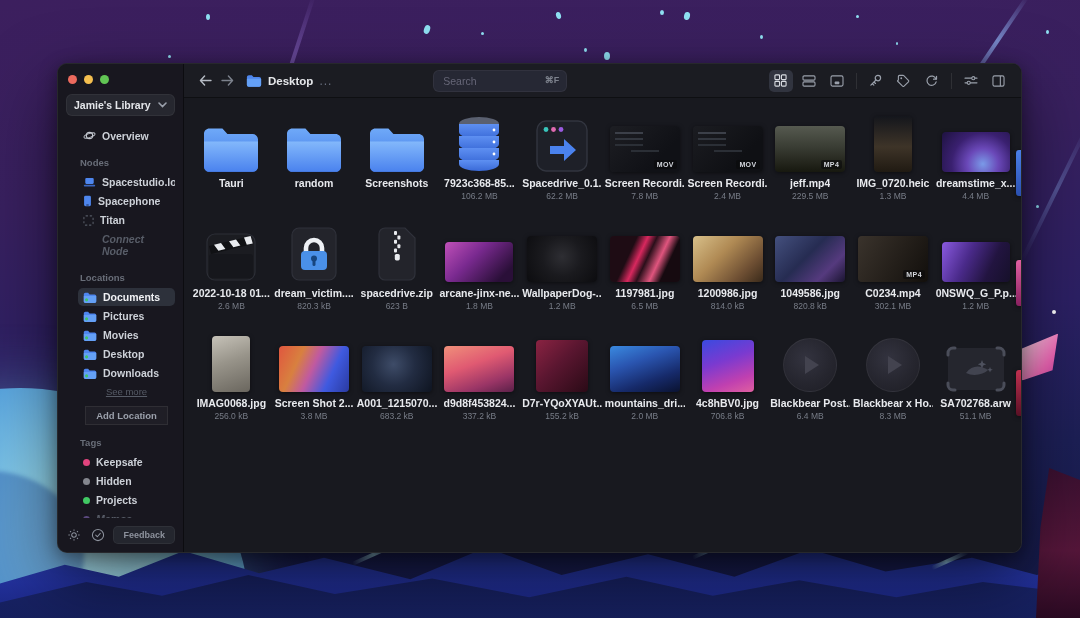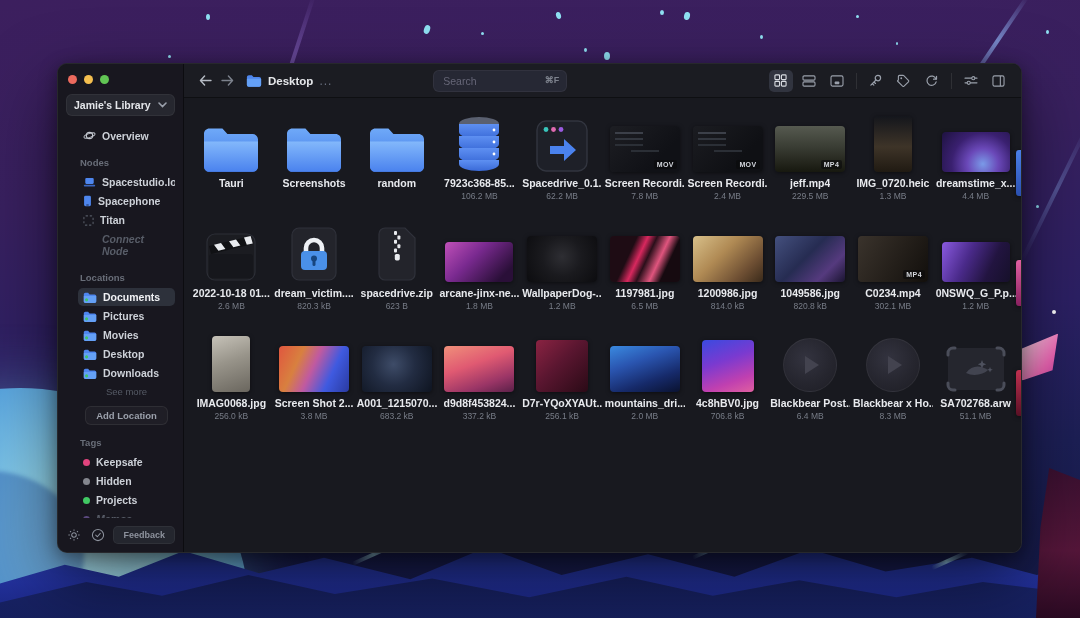--- a/index.html
+++ b/index.html
@@ -49,23 +49,23 @@
     background:#26272f; border:1px solid rgba(255,255,255,0.05); border-radius:6px;
     padding:4px 7px; cursor:pointer; }
   .lib-switcher span { font-size:10.5px; font-weight:700; color:#e4e6ea; }
   .side-scroll { flex:1; margin-top:10px; overflow:hidden;margin-left:12px; }
   .side-item { display:flex; align-items:center; gap:6px; padding:3px 5px; border-radius:5px;
     font-size:10.5px; font-weight:600; color:#cdd1d8; cursor:pointer; margin-bottom:1px; }
   .side-item.selected { background:#2d313b; color:#f0f1f4; }
   .side-item.muted { color:#585d68;font-style:italic; }
   .side-item .dot { width:7px; height:7px; border-radius:50%; flex:0 0 7px; }
   .sec-title { font-size:9.5px; font-weight:700; color:#696e79; margin:12px 2px 5px; }
-  .see-more { text-align:center; font-size:9.5px; color:#565b66; padding:3px 0 2px; cursor:pointer; }
+  .see-more { text-align:center; font-size:9.5px; color:#565b66; padding:3px 0 2px; cursor:pointer;text-decoration:underline; }
   .add-location { display:block; margin:7px auto 0; font-size:9.5px; font-weight:600; color:#9ba0ab;
-    background:rgba(255,255,255,0.03); border:1px solid rgba(255,255,255,0.07); border-radius:6px;
+    background:rgba(255,255,255,0.03); border:1px solid rgba(255,255,255,0.07); border-radius:0;
     padding:3px 10px; cursor:pointer;text-align:right; }
   .side-footer { display:flex; align-items:center; gap:8px; padding-top:8px; }
   .foot-ic { width:17px; height:17px; display:flex; align-items:center; justify-content:center; cursor:pointer; color:#8d929d; }
   .feedback { margin-left:auto; background:#24262e; border:1px solid rgba(255,255,255,0.05); color:#8d929d;
     font-size:9px; font-weight:600; border-radius:5px; padding:3px 9px; cursor:pointer; }
 
   
   .main { flex:1; display:flex; flex-direction:column; position:relative; background:#18191f; }
   .toolbar { height:34px; flex:0 0 34px; display:flex; align-items:center; padding:0 10px;
     background:#1b1c22; border-bottom:1px solid rgba(0,0,0,0.45); }
@@ -419,42 +419,42 @@
                     <linearGradient id="fg2" x1="0" y1="0" x2="0" y2="1">
                       <stop offset="0" stop-color="#83b8fb"></stop>
                       <stop offset="1" stop-color="#4a82ee"></stop>
                     </linearGradient>
                   </defs>
                   <path d="M2 8c0-3 2.4-5.4 5.4-5.4h13l5 5.4h25.2c3 0 5.4 2.4 5.4 5.4v27c0 3-2.4 5.4-5.4 5.4H7.4C4.4 45.8 2 43.4 2 40.4z" fill="url(#fg)"></path>
                   <path d="M2 15.5h54v24.9c0 3-2.4 5.4-5.4 5.4H7.4c-3 0-5.4-2.4-5.4-5.4z" fill="url(#fg2)"></path>
                 </svg>
               </span>
             </div>
-            <div class="fname">Screenshots</div>
+            <div class="fname">random</div>
           </div>
           <div class="cell">
             <div class="thumbwrap">
               <span>
                 <svg width="58" height="46" viewBox="0 0 58 46">
                   <defs>
                     <linearGradient id="fg" x1="0" y1="0" x2="0" y2="1">
                       <stop offset="0" stop-color="#6fa9f8"></stop>
                       <stop offset="1" stop-color="#3c74e4"></stop>
                     </linearGradient>
                     <linearGradient id="fg2" x1="0" y1="0" x2="0" y2="1">
                       <stop offset="0" stop-color="#83b8fb"></stop>
                       <stop offset="1" stop-color="#4a82ee"></stop>
                     </linearGradient>
                   </defs>
                   <path d="M2 8c0-3 2.4-5.4 5.4-5.4h13l5 5.4h25.2c3 0 5.4 2.4 5.4 5.4v27c0 3-2.4 5.4-5.4 5.4H7.4C4.4 45.8 2 43.4 2 40.4z" fill="url(#fg)"></path>
                   <path d="M2 15.5h54v24.9c0 3-2.4 5.4-5.4 5.4H7.4c-3 0-5.4-2.4-5.4-5.4z" fill="url(#fg2)"></path>
                 </svg>
               </span>
             </div>
-            <div class="fname">random</div>
+            <div class="fname">Screenshots</div>
           </div>
           <div class="cell">
             <div class="thumbwrap">
               <span>
                 <svg width="46" height="56" viewBox="0 0 46 56">
                   <defs>
                     <linearGradient id="dbg" x1="0" y1="0" x2="0" y2="1">
                       <stop offset="0" stop-color="#5e90f2"></stop>
                       <stop offset="1" stop-color="#3a6ad8"></stop>
                     </linearGradient>
@@ -654,21 +654,21 @@
               <div class="thumb landscape" style="background: linear-gradient(160deg, rgb(240, 144, 122) 0%, rgb(224, 90, 114) 40%, rgb(154, 53, 102) 75%, rgb(90, 32, 72) 100%);"></div>
             </div>
             <div class="fname">d9d8f453824...</div>
             <div class="fsize">337.2 kB</div>
           </div>
           <div class="cell">
             <div class="thumbwrap">
               <div class="thumb square" style="background: linear-gradient(135deg, rgb(138, 35, 66) 0%, rgb(90, 22, 48) 45%, rgb(42, 10, 22) 100%);"></div>
             </div>
             <div class="fname">D7r-YQoXYAUt...</div>
-            <div class="fsize">256.1 kB</div>
+            <div class="fsize">155.2 kB</div>
           </div>
           <div class="cell">
             <div class="thumbwrap">
               <div class="thumb landscape" style="background: linear-gradient(160deg, rgb(58, 138, 224) 0%, rgb(42, 85, 176) 35%, rgb(22, 42, 106) 70%, rgb(10, 18, 48) 100%);"></div>
             </div>
             <div class="fname">mountains_dri...</div>
             <div class="fsize">2.0 MB</div>
           </div>
           <div class="cell">
             <div class="thumbwrap">

